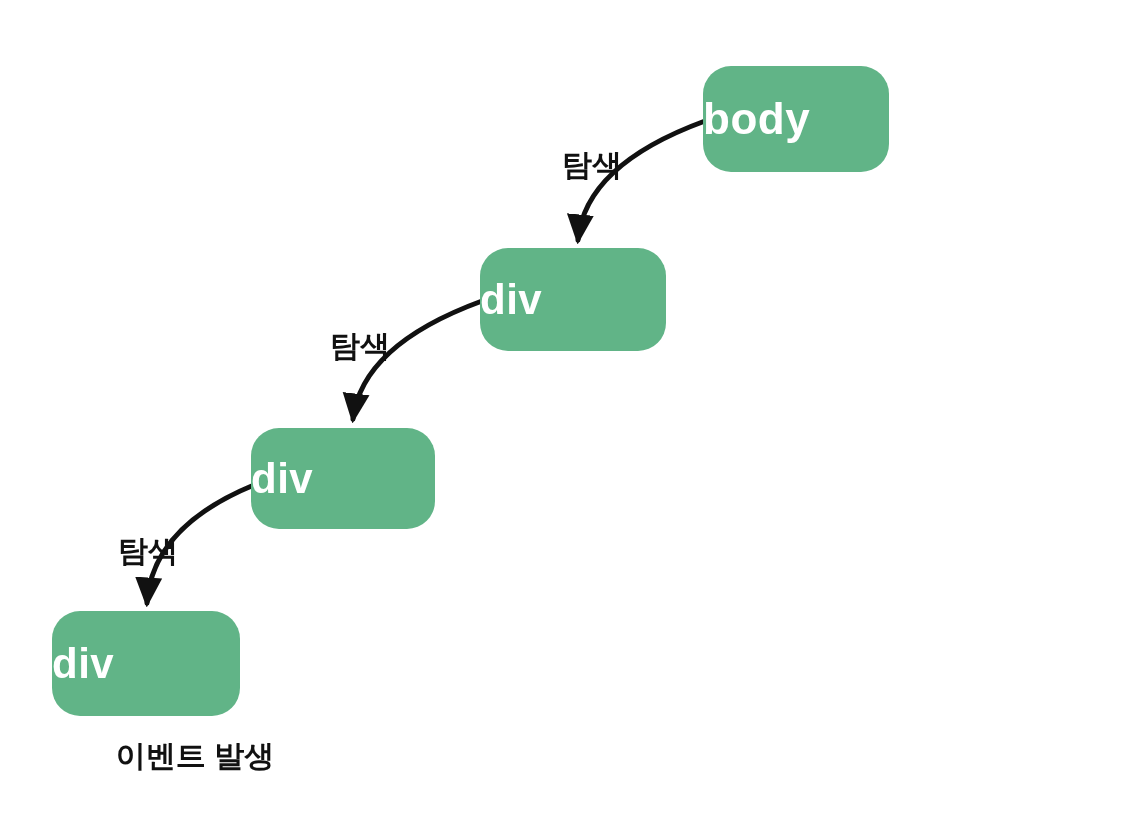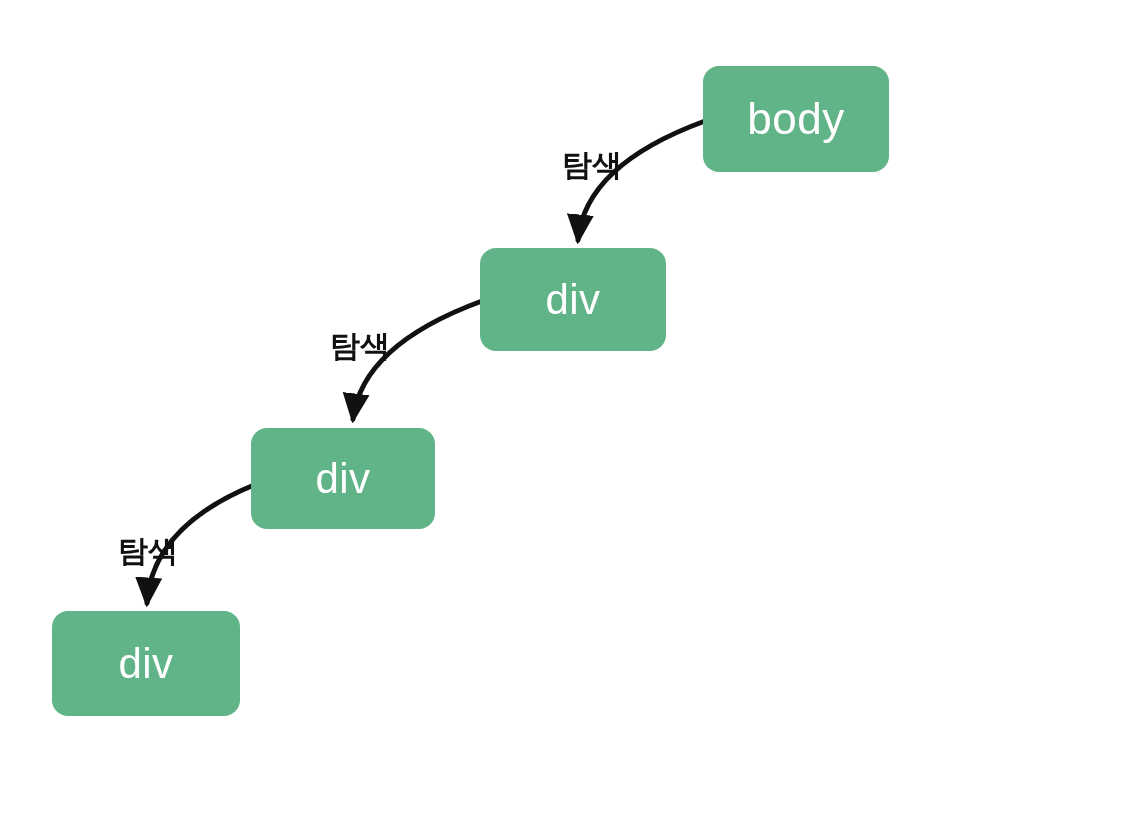--- a/index.html
+++ b/index.html
@@ -31,25 +31,25 @@
     fill: none;
     stroke: var(--arrow);
     stroke-width: 5;
     stroke-linecap: round;
   }
   .arrowhead-shape { fill: var(--arrow); }
   .node {
     position: absolute;
     display: flex;
     align-items: center;
-    justify-content: center;
+    justify-content: flex-start;
     background: var(--node-fill);
     color: var(--node-text);
-    border-radius: 16px;
-    font-weight: 400;
+    border-radius: 28px;
+    font-weight: 700;
     letter-spacing: 0.5px;
   }
   .node-body  { left: 703px; top:  66px; width: 186px; height: 106px; font-size: 44px; }
   .node-div-1 { left: 480px; top: 248px; width: 186px; height: 103px; font-size: 42px; }
   .node-div-2 { left: 251px; top: 428px; width: 184px; height: 101px; font-size: 42px; }
   .node-div-3 { left:  52px; top: 611px; width: 188px; height: 105px; font-size: 42px; }
   .edge-label {
     position: absolute;
     width: 120px;
     text-align: center;
@@ -102,14 +102,15 @@
   </div>
 
   <div class="node node-div-3">
     <span>div</span>
   </div>
 
   <span class="edge-label edge-label-1">탐색</span>
   <span class="edge-label edge-label-2">탐색</span>
   <span class="edge-label edge-label-3">탐색</span>
 
+  <span class="caption">이벤트 발생</span>
 
 </div>
 
 </body></html>

